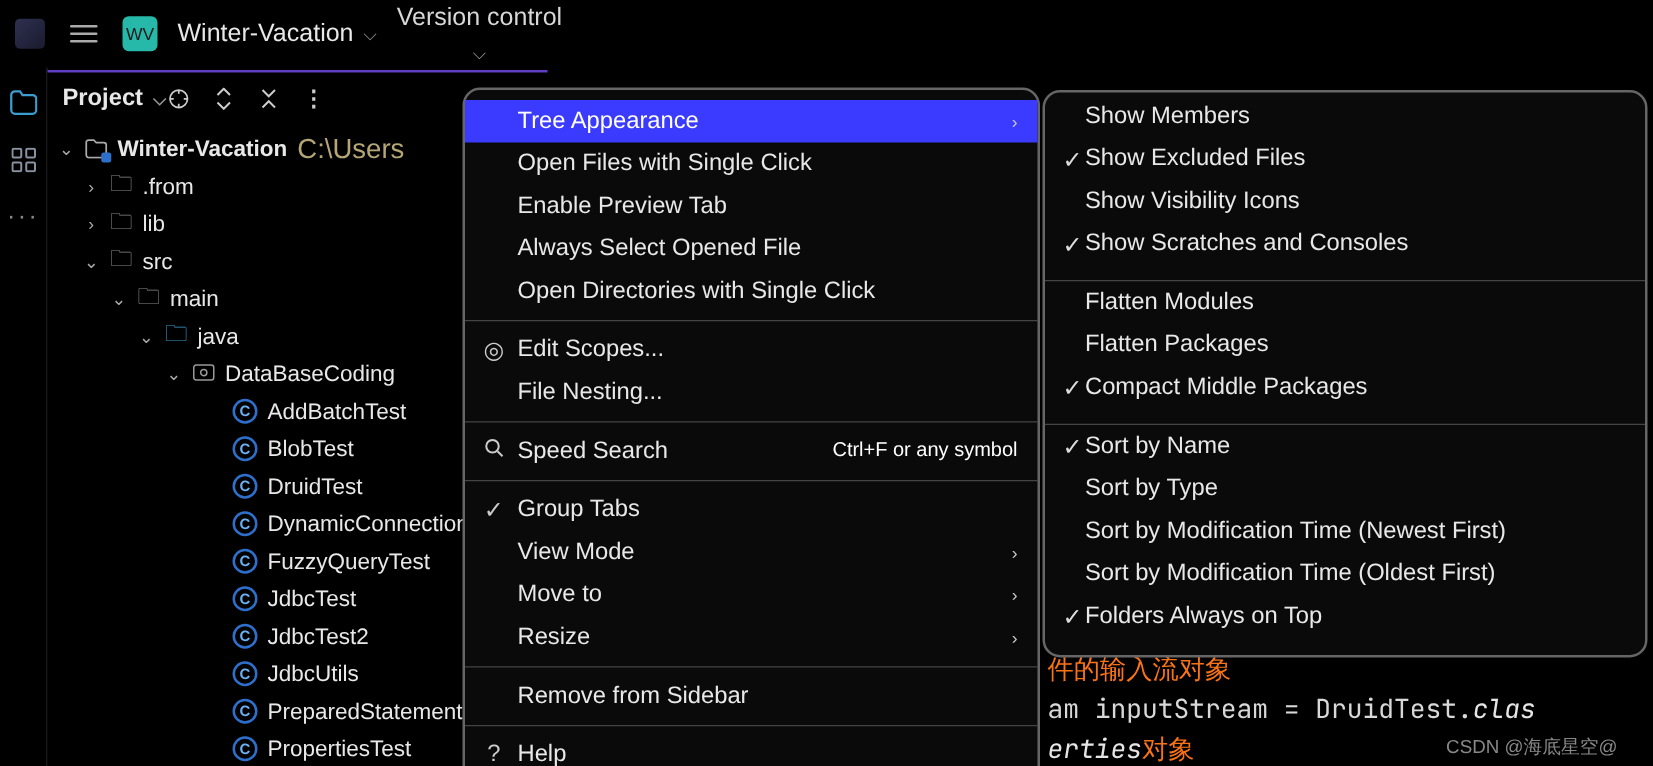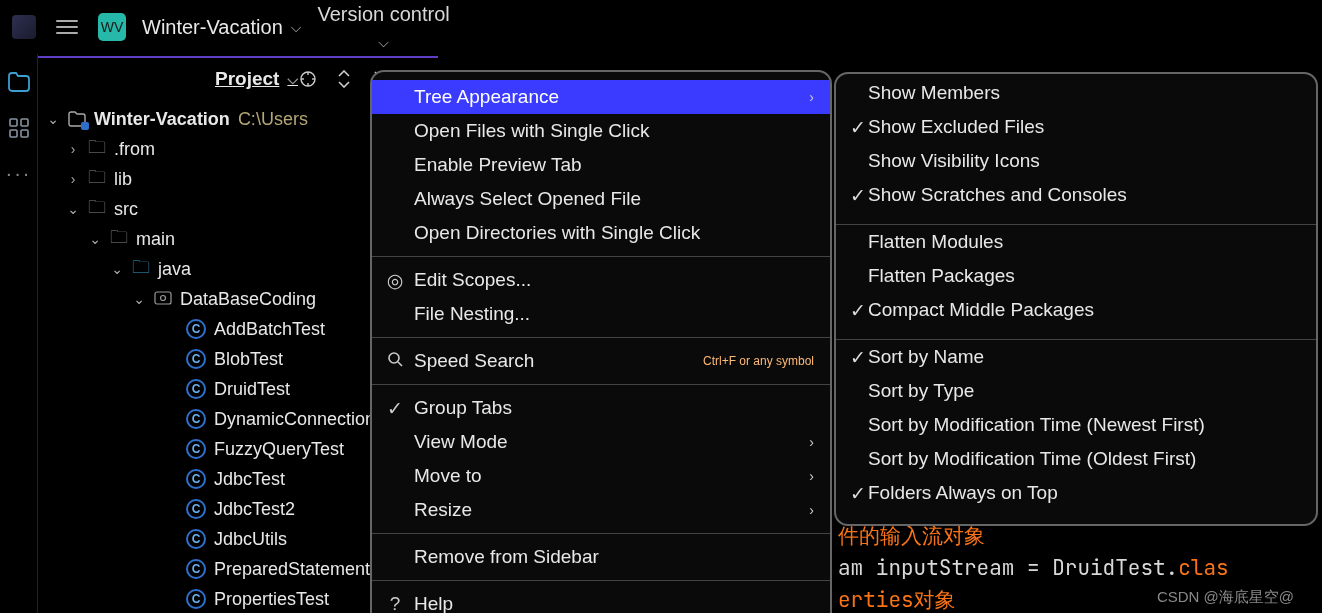--- a/index.html
+++ b/index.html
@@ -43,58 +43,58 @@
       padding-top: 16px;
     }
     .rail-icon { width: 24px; height: 24px; display:flex; align-items:center; justify-content:center; color:#3C9DD0;}
     .dots-rail { color:#888; font-size:20px; letter-spacing:2px;}
     .project-panel {
       position: absolute; top: 56px; left: 38px; width: 400px; height: calc(100% - 56px);
       border-top: 2px solid #5F3DC4;
       background: #000;
     }
     .panel-header {
-      height: 42px; display:flex; align-items:center; justify-content:flex-end;
-      padding: 0 12px; font-size: 19px; font-weight:600;text-decoration:underline;
+      height: 42px; display:flex; align-items:center; justify-content:flex-start;
+      padding: 0 12px; font-size: 19px; font-weight:600;
     }
     .panel-header-left { display:flex; align-items:center; gap:8px;}
     .panel-header-right { display:flex; align-items:center; gap:16px; color:#ccc;}
     .ph-icon { width:20px; height:20px; display:flex; align-items:center; justify-content:center; font-size:18px;}
     .tree { padding: 4px 0; font-size: 18px;}
     .tree-row { display:flex; align-items:center; height: 30px; gap:8px; white-space:nowrap; overflow:hidden;}
     .tree-row .arrow { width:14px; text-align:center; color:#aaa; font-size:14px;}
     .folder-icon { color:#888;}
     .pkg-icon { color:#888;}
     .class-icon {
       width:20px; height:20px; border-radius:50%;
       border:2px solid #2E6FCC;
       display:flex; align-items:center; justify-content:center;
       font-size:12px; color:#6AB0F3; font-weight:600;
     }
     .root-icon { color:#aaa; position:relative; display:inline-flex;}
     .root-icon::after { content:''; position:absolute; right:-3px; bottom:-3px; width:8px; height:8px; background:#2E6FCC; border-radius:2px;}
-    .proj-path { color:#B5A676; font-size:18px;}
+    .proj-path { color:#B5A676; font-size:22px;}
     .indent-0 { padding-left: 8px;}
     .indent-1 { padding-left: 28px;}
     .indent-2 { padding-left: 50px;}
     .indent-3 { padding-left: 72px;}
     .indent-4 { padding-left: 94px;}
     .indent-6 { padding-left: 148px;}
 
     .context-menu {
       position:absolute; top:70px; left:370px; width:462px;
       background:#0a0a0a;
       border:2px solid #666; border-radius:14px;
       padding:8px 0; z-index:10;
       font-size:19px;
     }
     .menu-row { height:34px; display:flex; align-items:center; padding:0 16px 0 42px; position:relative;}
     .menu-row.highlight { background:#3B3BFF; color:#fff;}
     .menu-row .lead { position:absolute; left:12px; width:22px; text-align:center; color:#ccc;}
-    .menu-row .trail { margin-left:auto; color:#fdba74; font-size:12px;}
+    .menu-row .trail { margin-left:auto; color:#ffffff; font-size:16px;}
     .menu-row .submenu-arrow { margin-left:auto; color:#ccc; font-size:14px;}
     .menu-sep { height:1px; background:#444; margin:6px 0;}
 
     .sub-menu {
       position:absolute; top:72px; left:834px; width:484px;
       background:#0a0a0a;
       border:2px solid #666; border-radius:14px;
       padding:8px 0; z-index:11;
       font-size:19px;
     }
@@ -102,21 +102,21 @@
     .sub-row .check { position:absolute; left:14px; color:#ddd;}
     .sub-sep { height:1px; background:#444; margin:6px 0;}
 
     .editor-bg {
       position:absolute; left:838px; top:520px; right:0;
       font-family: "JetBrains Mono","Consolas",monospace;
       font-size:21px; line-height:32px;
       color:#ccc;
     }
     .editor-bg .cn { color:#f97316;}
-    .editor-bg .kw { color:#f97316;}
+    .editor-bg .kw { color:#e5e5e5;font-style:italic;}
     .editor-bg .id { color:#d8d8d8;}
 
     .watermark {
       position:absolute; right:28px; bottom:6px;
       color:#888; font-size:15px;
     }
   </style>
 </head>
 <body>
 

